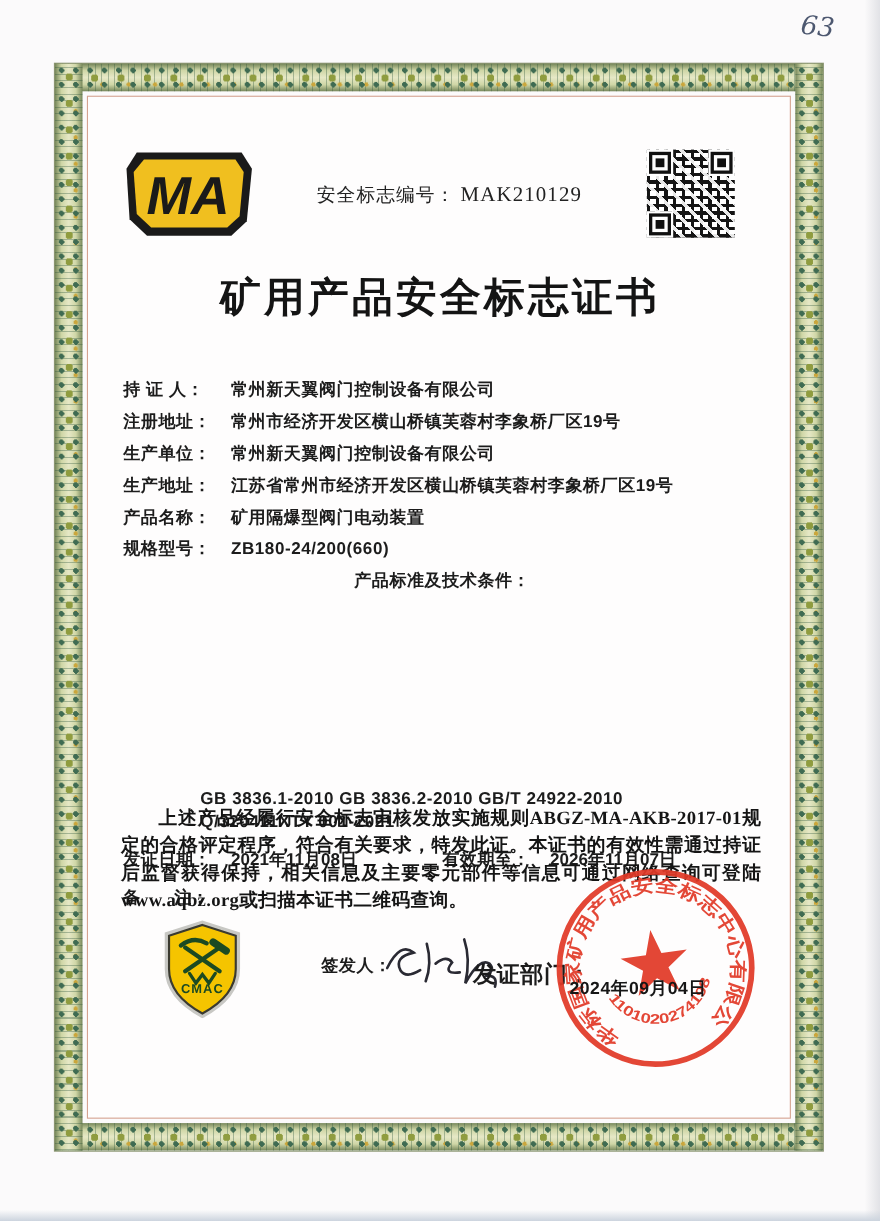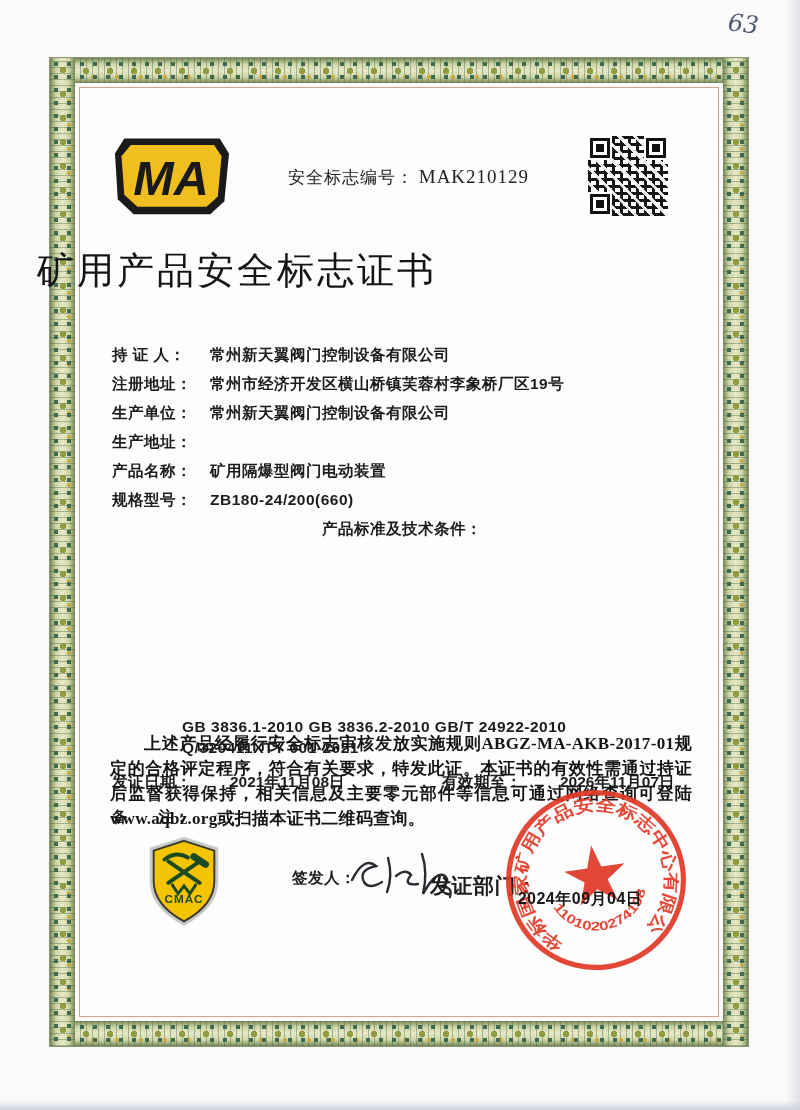--- a/index.html
+++ b/index.html
@@ -45,33 +45,33 @@
   .certline .val{font-family:"Liberation Serif", serif;font-size:19px;letter-spacing:1px;}
   .qr{position:absolute;left:588px;top:136px;width:80px;height:80px;background-color:#fff;
     background-image:
       repeating-linear-gradient(45deg, rgba(255,255,255,.9) 0 3px, rgba(0,0,0,0) 3px 11px),
       repeating-linear-gradient(0deg,#151515 0 3px, rgba(0,0,0,0) 3px 7px),
       repeating-linear-gradient(90deg,#151515 0 3px, rgba(0,0,0,0) 3px 8px);}
   .qr .f{position:absolute;width:14px;height:14px;border:3px solid #111;background:#fff;box-shadow:0 0 0 2px #fff;}
   .qr .f::after{content:"";position:absolute;inset:3px;background:#111;}
   .qr .f.tl{left:2px;top:2px}.qr .f.tr{right:2px;top:2px}.qr .f.bl{left:2px;bottom:2px}
 
-  .title{position:absolute;left:0;right:0;top:246px;text-align:left;
-    font-family:"Liberation Serif", serif;font-weight:400;font-size:37px;
-    letter-spacing:3px;color:#141414;margin-left:37px;}
+  .title{position:absolute;left:0;right:0;top:246px;text-align:center;
+    font-family:"Liberation Serif", serif;font-weight:700;font-size:37px;
+    letter-spacing:3px;color:#141414;}
 
   
   .fields{position:absolute;left:112px;top:344px;width:580px;font-size:15.5px;font-weight:700;}
   .frow{display:flex;margin-bottom:7px;line-height:22px;}
   .frow .lab{flex:0 0 98px;letter-spacing:.5px;}
   .frow .val{letter-spacing:.5px;}
   .frow.wide{align-items:center;margin-top:4px;margin-bottom:4px;flex-direction:column;}
   .frow.wide .lab{flex:0 0 198px;}
   .frow.wide .val{width:440px;line-height:21px;}
-  .daterow{display:flex;margin-top:13px;line-height:22px;gap:20px;}
+  .daterow{display:flex;margin-top:13px;line-height:22px;}
   .daterow .lab{flex:0 0 98px;letter-spacing:.5px;}
   .daterow .val1{flex:0 0 192px;}
   .remarkrow{display:flex;margin-top:13px;line-height:22px;}
 
   .statement{position:absolute;left:110px;right:108px;top:731px;
     font-family:"Liberation Serif", serif;font-weight:700;font-size:17px;
     line-height:1.48;text-align:justify;text-indent:2em;letter-spacing:.3px;color:#151515;}
 
   
   .cmac{position:absolute;left:143px;top:836px;width:82px;height:90px;}
@@ -125,20 +125,21 @@
     <div class="frow">
       <div class="lab">注册地址：</div>
       <div class="val">常州市经济开发区横山桥镇芙蓉村李象桥厂区19号</div>
     </div>
     <div class="frow">
       <div class="lab">生产单位：</div>
       <div class="val">常州新天翼阀门控制设备有限公司</div>
     </div>
     <div class="frow">
       <div class="lab">生产地址：</div>
+      <div class="val">江苏省常州市经济开发区横山桥镇芙蓉村李象桥厂区19号</div>
     </div>
     <div class="frow">
       <div class="lab">产品名称：</div>
       <div class="val">矿用隔爆型阀门电动装置</div>
     </div>
     <div class="frow">
       <div class="lab">规格型号：</div>
       <div class="val">ZB180-24/200(660)</div>
     </div>
     <div class="frow wide">

